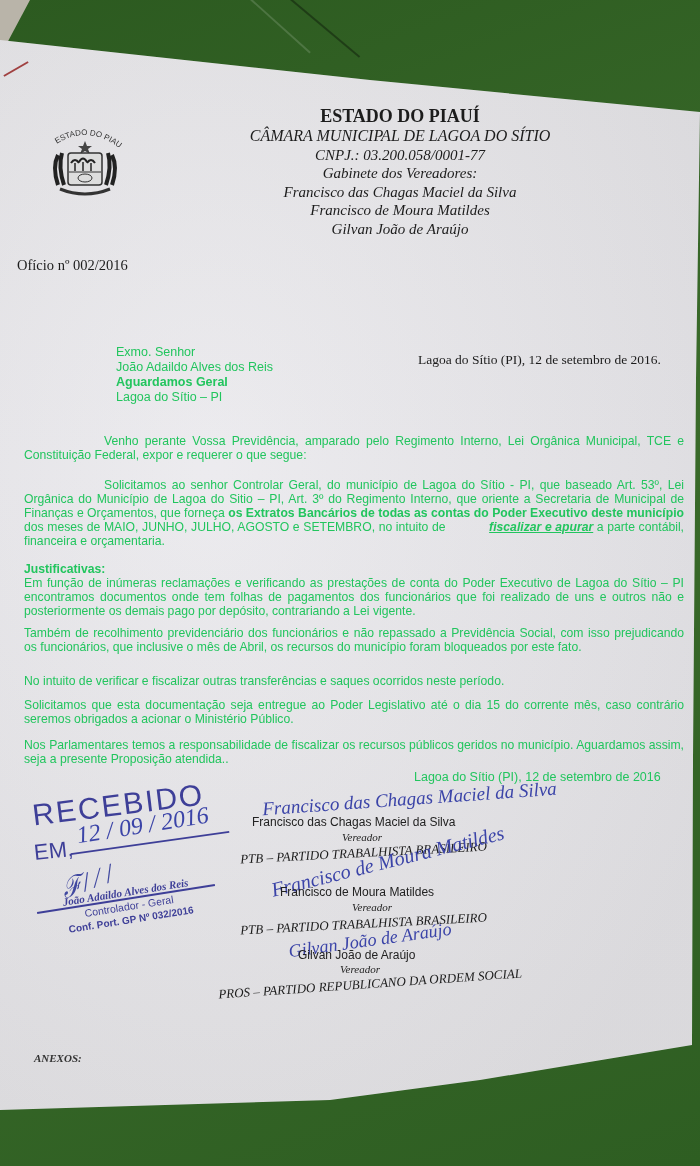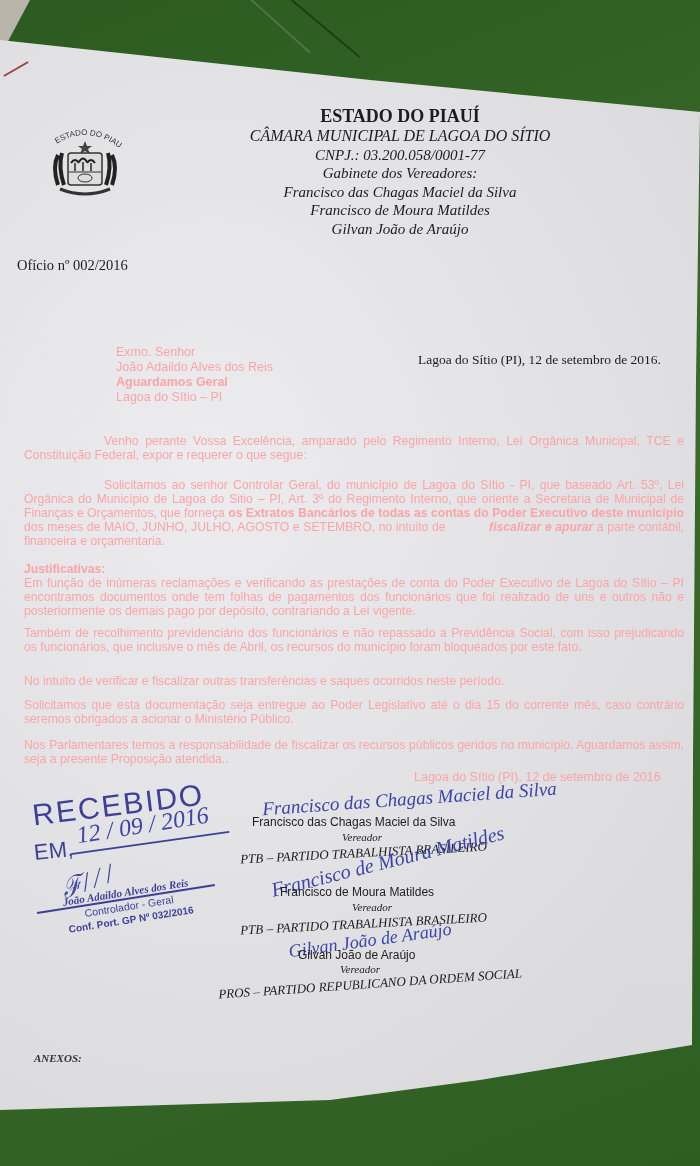--- a/index.html
+++ b/index.html
@@ -44,25 +44,25 @@
 
   
   .hdr { position:absolute; left:200px; top:105px; width:400px; text-align:center; }
   .hdr div { line-height:18.5px; font-style:italic; font-size:15px; }
   .hdr .h-title { font-weight:bold; font-size:18px; line-height:22px; }
   .hdr .h-sub { font-size:16px; }
   .coat {
     position:absolute; left:40px; top:125px; width:90px; height:75px;
   }
 
-  .body-text { font-size:12.2px; color:#fca5a5; line-height:14px; }
+  .body-text { font-size:12.2px; color:#22c55e; line-height:14px; }
   .para { position:absolute; left:24px; width:660px; text-align:justify; }
   .indent { text-indent:80px; }
   .u { font-weight:bold; }
-  .ui { font-weight:bold; font-style:italic;margin-left:40px; }
+  .ui { text-decoration:underline; font-weight:bold; font-style:italic;margin-left:40px; }
 
   .stamp {
     position:absolute; color:#3e3f98; font-family:"Liberation Sans", sans-serif;
   }
   .sig {
     position:absolute; color:#3b44a8; font-family:"Liberation Serif", serif; font-style:italic;
     white-space:nowrap;
   }
   .signer { font-size:12px; color:#222; }
   .vereador { font-size:11px; font-style:italic; font-family:"Liberation Serif", serif; color:#222; }
@@ -111,21 +111,21 @@
 
 <div class="abs serif" style="left:418px; top:306px; font-size:13.5px;margin-top:46px;">Lagoa do Sítio (PI), 12 de setembro de 2016.</div>
 
 <div class="abs body-text" style="left:116px; top:345px; line-height:15px; font-size:12.5px;">
   <div>Exmo. Senhor</div>
   <div>João Adaildo Alves dos Reis</div>
   <div style="font-weight:bold;">Aguardamos Geral</div>
   <div>Lagoa do Sítio – PI</div>
 </div>
 
-<div class="para body-text indent" style="top:434px;">Venho perante Vossa Excelência, amparado pelo Regimento Interno, Lei Orgânica Municipal, TCE e Constituição Federal, expor e requerer o que segue:</div>
+<div class="para body-text indent" style="top:434px;">Venho perante Vossa Previdência, amparado pelo Regimento Interno, Lei Orgânica Municipal, TCE e Constituição Federal, expor e requerer o que segue:</div>
 
 <div class="para body-text indent" style="top:478px;"><span>Solicitamos ao senhor Controlar Geral, do município de Lagoa do Sítio - PI, que baseado Art. 53º, Lei Orgânica do Município de Lagoa do Sitio – PI, Art. 3º do Regimento Interno, que oriente a Secretaria de Municipal de Finanças e Orçamentos, que forneça </span><span class="u">os Extratos Bancários de todas as contas do Poder Executivo deste município</span><span> dos meses de MAIO, JUNHO, JULHO, AGOSTO e SETEMBRO, no intuito de </span><span class="ui">fiscalizar e apurar</span><span> a parte contábil, financeira e orçamentaria.</span></div>
 
 <div class="abs body-text" style="left:24px; top:562px; font-weight:bold;">Justificativas:</div>
 <div class="para body-text" style="top:576px;">Em função de inúmeras reclamações e verificando as prestações de conta do Poder Executivo de Lagoa do Sítio – PI encontramos documentos onde tem folhas de pagamentos dos funcionários que foi realizado de uns e outros não e posteriormente os demais pago por depósito, contrariando a Lei vigente.</div>
 <div class="para body-text" style="top:626px;">Também de recolhimento previdenciário dos funcionários e não repassado a Previdência Social, com isso prejudicando os funcionários, que inclusive o mês de Abril, os recursos do município foram bloqueados por este fato.</div>
 <div class="para body-text" style="top:674px;">No intuito de verificar e fiscalizar outras transferências e saques ocorridos neste período.</div>
 <div class="para body-text" style="top:698px;">Solicitamos que esta documentação seja entregue ao Poder Legislativo até o dia 15 do corrente mês, caso contrário seremos obrigados a acionar o Ministério Público.</div>
 <div class="para body-text" style="top:738px;">Nos Parlamentares temos a responsabilidade de fiscalizar os recursos públicos geridos no município. Aguardamos assim, seja a presente Proposição atendida..</div>
 

